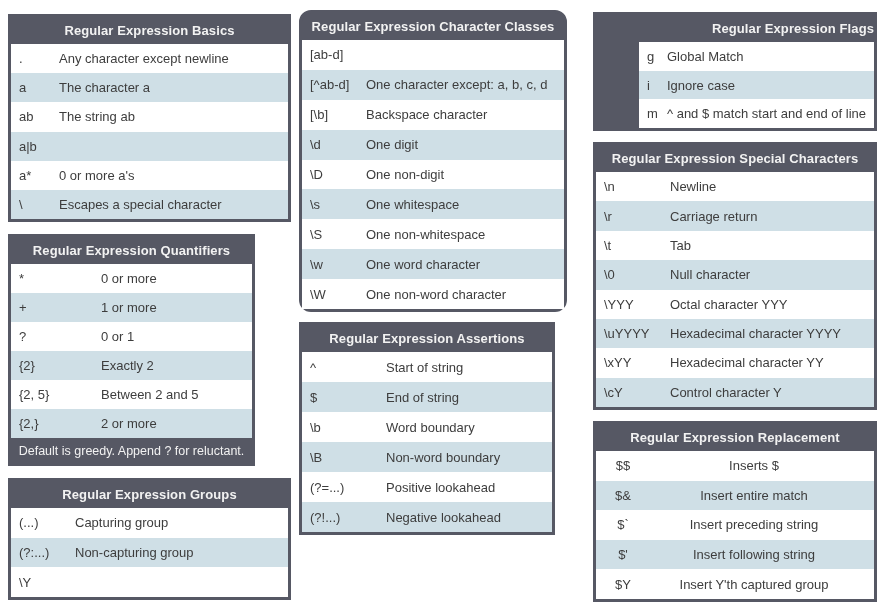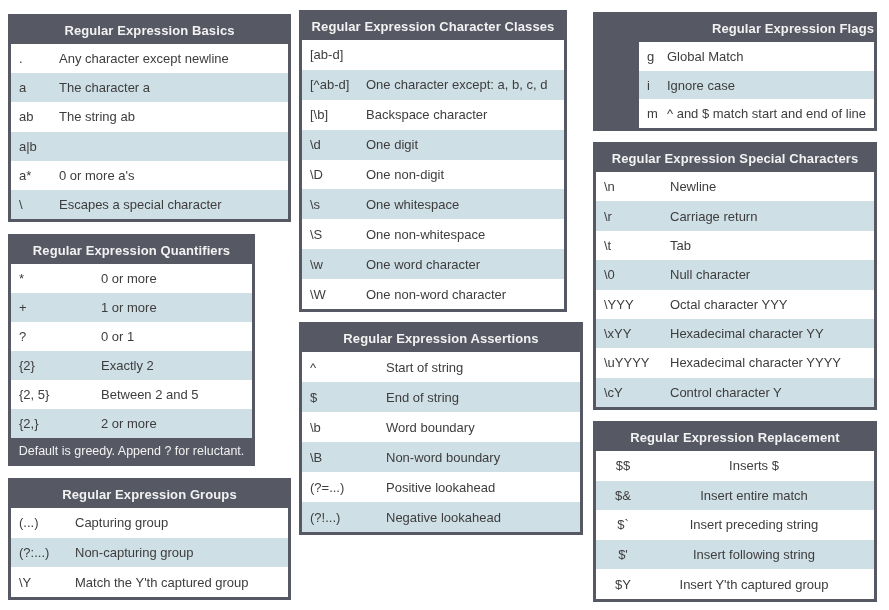--- a/index.html
+++ b/index.html
@@ -42,22 +42,22 @@
   .tfoot {
     flex:0 0 25px;
     display:flex; align-items:center; justify-content:center;
     color:var(--header-text);
     font-size:12.5px;
   }
   
   .t-basics       { left:8px;   top:14px;  width:283px; height:208px; --codew:40px; }
   .t-quantifiers  { left:8px;   top:234px; width:247px; height:232px; --codew:82px; }
   .t-groups       { left:8px;   top:478px; width:283px; height:122px; --codew:56px; }
-  .t-classes      { left:299px; top:10px;  width:268px; height:302px; --codew:56px; }
-  .t-assertions   { left:299px; top:322px; width:284px; height:213px; --codew:76px; }
+  .t-classes      { left:299px; top:10px;  width:268px; height:302px;border-radius:12px; --codew:56px; }
+  .t-assertions   { left:299px; top:322px; width:256px; height:213px; --codew:76px; }
   .t-flags        { left:593px; top:12px;  width:284px; height:119px;align-items:flex-end; --codew:20px; }
   .t-special      { left:593px; top:142px; width:284px; height:268px; --codew:66px; }
   .t-replacement  { left:593px; top:421px; width:284px; height:181px;text-align:center; --codew:38px; }
 </style>
 </head>
 <body>
 
 <div class="sheet">
 
   <section class="rtable t-basics">
@@ -126,21 +126,20 @@
         <div class="row">
           <span class="code">(...)</span>
           <span class="desc">Capturing group</span>
         </div>
         <div class="row">
           <span class="code">(?:...)</span>
           <span class="desc">Non-capturing group</span>
         </div>
         <div class="row">
           <span class="code">\Y</span>
-          <span class="desc">Match the Y'th captured group</span>
         </div>
       </div>
   </section>
 
   <section class="rtable t-classes">
     <div class="thead">Regular Expression Character Classes</div>
     <div class="rows">
         <div class="row">
           <span class="code">[ab-d]</span>
         </div>
@@ -244,28 +243,28 @@
         </div>
         <div class="row">
           <span class="code">\0</span>
           <span class="desc">Null character</span>
         </div>
         <div class="row">
           <span class="code">\YYY</span>
           <span class="desc">Octal character YYY</span>
         </div>
         <div class="row">
+          <span class="code">\uYYYY</span>
+          <span class="desc">Hexadecimal character YYYY</span>
+        </div>
+        <div class="row">
           <span class="code">\xYY</span>
           <span class="desc">Hexadecimal character YY</span>
         </div>
         <div class="row">
-          <span class="code">\uYYYY</span>
-          <span class="desc">Hexadecimal character YYYY</span>
-        </div>
-        <div class="row">
           <span class="code">\cY</span>
           <span class="desc">Control character Y</span>
         </div>
       </div>
   </section>
 
   <section class="rtable t-replacement">
     <div class="thead">Regular Expression Replacement</div>
     <div class="rows">
         <div class="row">

